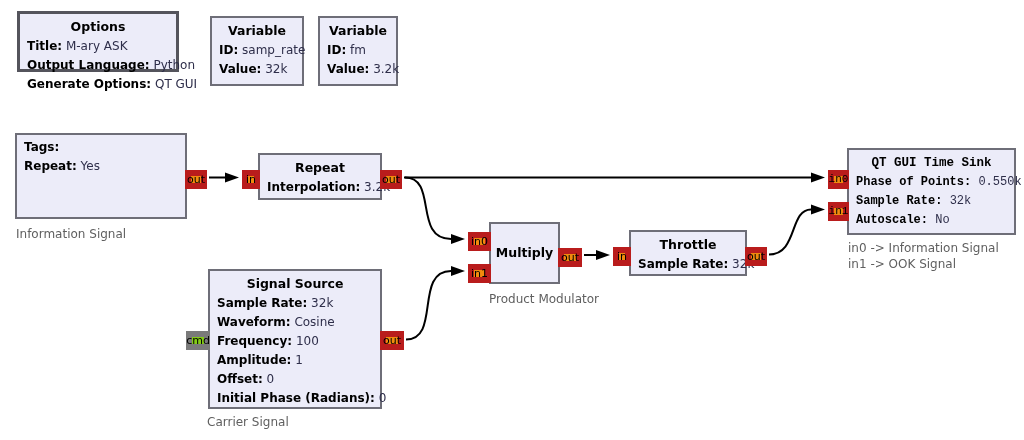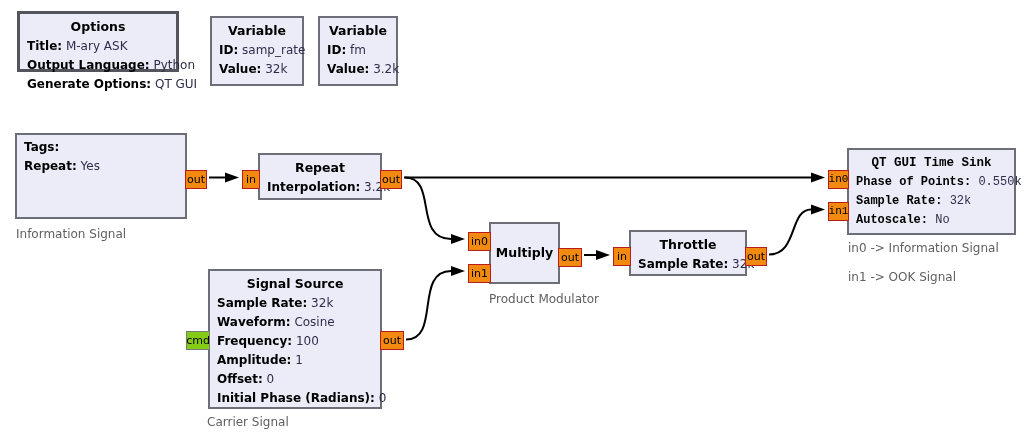--- a/index.html
+++ b/index.html
@@ -17,21 +17,21 @@
   .block-title{
     font-weight:bold;font-size:12.5px;line-height:20px;color:#000;
     text-align:center;white-space:nowrap;
   }
   .param-line{
     font-size:12px;line-height:19px;white-space:nowrap;color:#000;padding:0 7px;
   }
   .param-line .k{font-weight:bold;color:#000;}
   .param-line .v{color:#2e2e4a;}
   .port{
-    position:absolute;background:#F18A0E;border:1px solid #b91c1c;
+    position:absolute;background:#F18A0E;border:6px solid #b91c1c;
     height:19px;box-sizing:border-box;color:#000;font-size:11px;
     display:flex;align-items:center;justify-content:center;
     line-height:17px;
   }
   .port.msg{background:#84cc16;border-color:#7a7a7a;}
   .caption{
     position:absolute;color:#5f5f5f;font-size:12px;line-height:16px;white-space:nowrap;
   }
 </style>
 </head>
@@ -108,15 +108,15 @@
       </div>
       <div class="block" style="left: 847px; top: 148px; width: 169px; height: 87px; font-family: Liberation Mono, monospace;">
         <div class="block-title">QT GUI Time Sink</div>
         <div class="param-line"><span class="k">Phase of Points:</span>&nbsp;<span class="v">0.550k</span></div>
         <div class="param-line"><span class="k">Sample Rate:</span>&nbsp;<span class="v">32k</span></div>
         <div class="param-line"><span class="k">Autoscale:</span>&nbsp;<span class="v">No</span></div>
         <div class="port" style="left: -21px; top: 20px; width: 21px;">in0</div>
         <div class="port" style="left: -21px; top: 52px; width: 21px;">in1</div>
       </div>
       <div class="caption" style="left: 848px; top: 240px;">in0 -&gt; Information Signal</div>
-      <div class="caption" style="left: 848px; top: 256px; margin-top: 13px;">in1 -&gt; OOK Signal</div>
+      <div class="caption" style="left: 848px; top: 256px;">in1 -&gt; OOK Signal</div>
     </div>
 </div>
 
 </body></html>

